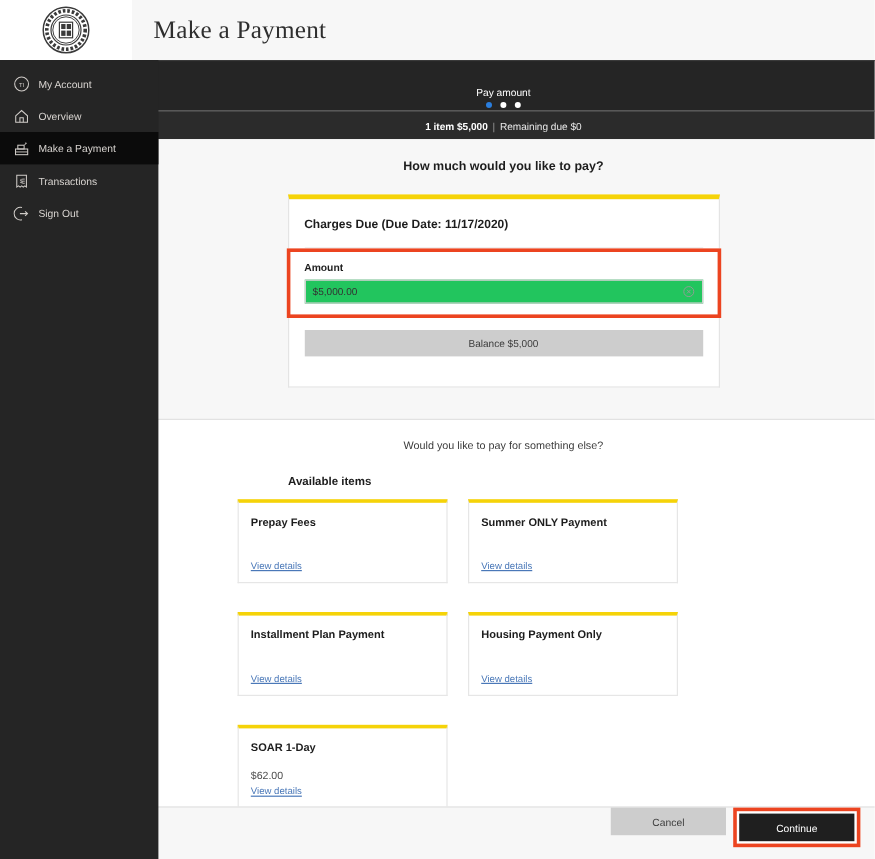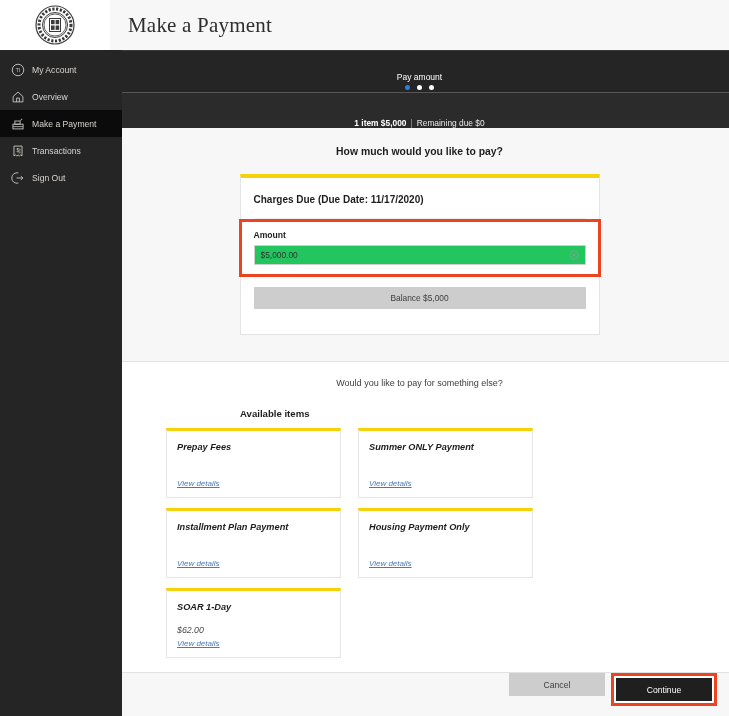--- a/index.html
+++ b/index.html
@@ -32,21 +32,21 @@
     font-family: "Liberation Serif", serif;
     font-size: 21px;
     color: #2e2e2e;
     margin-left: 18px;
     letter-spacing: .2px;
   }
 
   
   .sidebar {
     position: absolute; left: 0; top: 50px;
-    width: 122px; height: 666px;
+    width: 132px; height: 666px;
     background: #252525;
     padding-top: 6px;
     z-index: 5;
   }
   .nav-item {
     display: flex; align-items: center;
     height: 27px;
     padding-left: 10px;
     color: #d8d4d0;
     font-size: 8.6px;
@@ -75,24 +75,24 @@
     border-top: 1px solid #3a3a3a;
     display: flex; flex-direction: column;
     align-items: center; justify-content: center;
   }
   .step-label { color: #ffffff; font-size: 8.5px; margin-bottom: 3px; margin-top: 18px; }
   .dots { display: flex; gap: 7px; align-items: center; }
   .dot { width: 5px; height: 5px; border-radius: 50%; background: #ffffff; }
   .dot.on { background: #2a7ede; }
 
   .summarybar {
-    height: 36px;
+    height: 24px;
     background: #2b2b2b;
     border-top: 1px solid #565656;
-    display: flex; align-items: flex-end; justify-content: center;
+    display: flex; align-items: center; justify-content: center;
     color: #e8e8e8; font-size: 8.4px;
   }
   .summarybar b { font-weight: bold; color:#ffffff; }
   .summarybar .sep { color: #9a9a9a; margin: 0 4px; }
 
   
   .panel-amount {
     background: #f7f7f7;
     border-bottom: 1px solid #e2e2e2;
     padding: 18px 0 26px 0;
@@ -146,23 +146,22 @@
   .q-sub {
     text-align: center; font-size: 9px; color: #3b3b3b; margin-bottom: 20px;
   }
   .avail-head {
     font-size: 9.6px; font-weight: bold; color: #1d1d1d;
     margin: 0 0 9px 130px;
   }
   .item-grid {
     display: grid;
     grid-template-columns: 175px 175px;
-    gap: 10px 17px;
-    margin-left: 56px;
-    font-style: italic;
+    gap: 24px 17px;
+    margin-left: 88px;
   }
   .item-card {
     background: #ffffff;
     border: 1px solid #e6e6e6;
     border-top: 3px solid #f5d308;
     height: 70px;
     padding: 11px 10px 0 10px;
     position: relative;
     cursor: pointer;
   }

